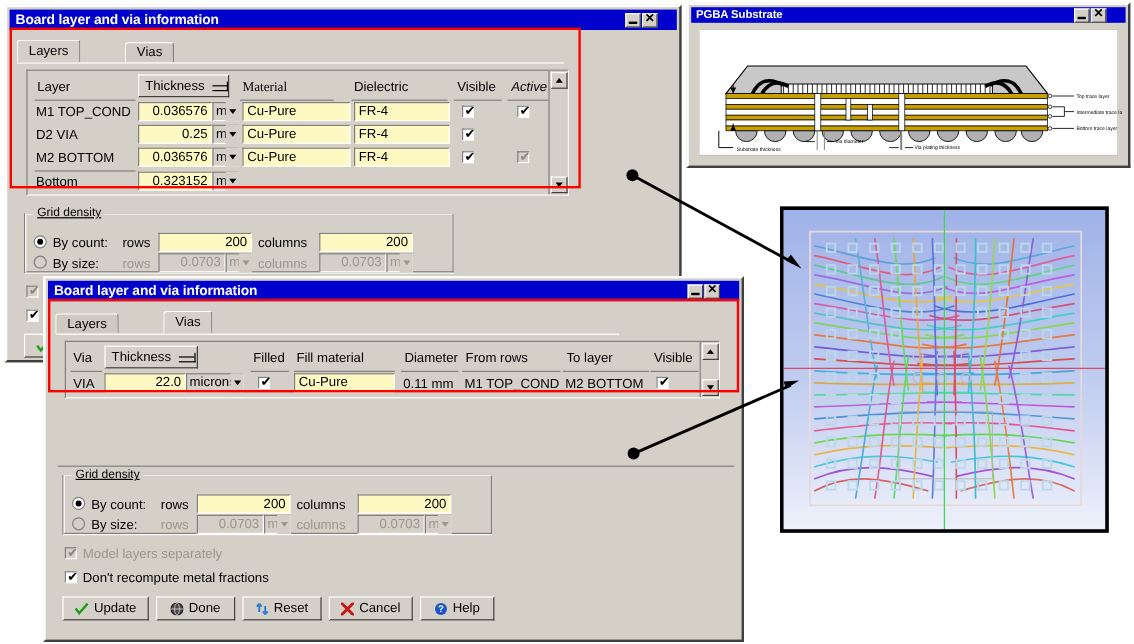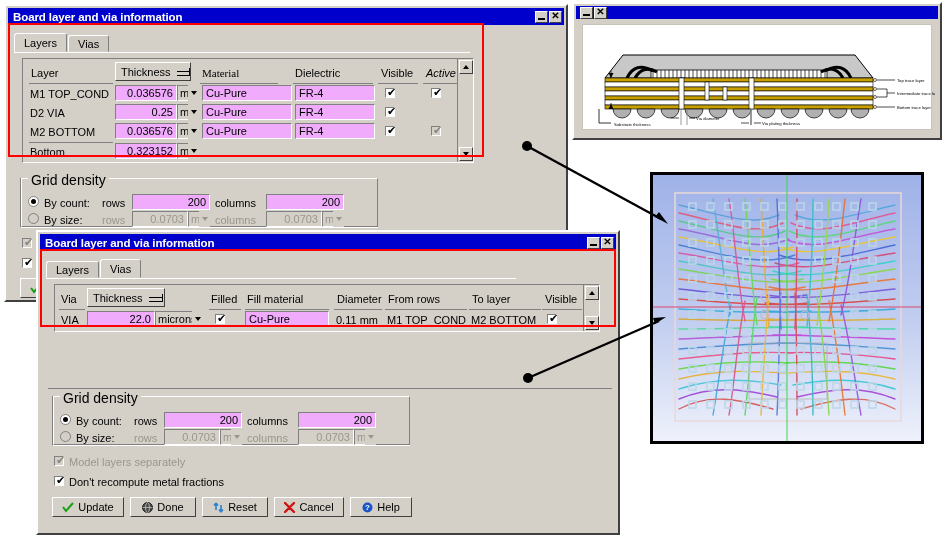--- a/index.html
+++ b/index.html
@@ -7,52 +7,52 @@
     width:945px;height:537px;position:relative;overflow:hidden;
     background:#ffffff;
     font-family:"Liberation Sans",sans-serif;
     font-size:11px;color:#000;
   }
   
   .win{position:absolute;background:#d4d0c8;border:2px solid;
        border-color:#ffffff #404040 #404040 #ffffff;box-sizing:border-box;}
   .titlebar{position:absolute;left:2px;right:2px;top:2px;height:17px;
        background:#0000cc;color:#fff;font-weight:bold;font-size:11.5px;
-       display:flex;align-items:center;padding:0 2px 0 5px;box-sizing:border-box;}
+       display:flex;align-items:center;padding:0 16px 0 5px;box-sizing:border-box;}
   .titlebar .tb-text{flex:1;white-space:nowrap;overflow:hidden;letter-spacing:-0.1px;}
   .tb-btns{display:flex;gap:1px;}
   .tb-btn{width:13px;height:12px;background:#d4d0c8;
        border:1px solid;border-color:#ffffff #404040 #404040 #ffffff;
        display:flex;align-items:center;justify-content:center;
        font-size:9px;color:#000;line-height:1;font-weight:bold;box-sizing:border-box;}
   .tb-btn .min-glyph{width:7px;height:2px;background:#000;margin-top:5px;}
   .tb-btn .close-glyph{font-size:10px;font-family:"Liberation Sans",sans-serif;
        font-weight:bold;margin-top:-1px;}
 
   .redbox{position:absolute;border:2px solid #ff0000;box-sizing:border-box;
        pointer-events:none;z-index:30;}
 
   
-  .tabstrip{position:absolute;display:flex;align-items:flex-start;height:19px;}
+  .tabstrip{position:absolute;display:flex;align-items:flex-start;height:19px;gap:36px;}
   .tab{height:17px;padding:0 9px;background:#d4d0c8;
        border:1px solid;border-color:#ffffff #808080 #d4d0c8 #ffffff;
        border-radius:3px 3px 0 0;display:flex;align-items:center;
        font-size:11px;box-sizing:border-box;margin-right:1px;}
   .tab.sel{height:19px;background:#d4d0c8;z-index:2;
        border-color:#ffffff #808080 #d4d0c8 #ffffff;}
   .tab.unsel{background:#cecac2;margin-top:2px;height:17px;}
   .tabline{position:absolute;height:1px;background:#ffffff;}
 
   
   .tbl{position:absolute;background:#d4d0c8;border:1px solid;
        border-color:#808080 #ffffff #ffffff #808080;box-sizing:border-box;}
   .hdr-cell{position:absolute;font-size:11px;color:#000;white-space:nowrap;}
   .hdr-rule{position:absolute;height:1px;background:#808080;}
   .cell{position:absolute;font-size:11px;white-space:nowrap;}
-  .txtfield{position:absolute;background:#f0abfc;border:1px solid;
+  .txtfield{position:absolute;background:#fef9c3;border:1px solid;
        border-color:#808080 #ffffff #ffffff #808080;box-sizing:border-box;
        font-size:11px;display:flex;align-items:center;padding:0 3px;}
   .txtfield.r{justify-content:flex-end;}
   .txtfield.dis{background:#d4d0c8;color:#9a968e;}
   .unitbox{position:absolute;background:#d4d0c8;border:1px solid;
        border-color:#808080 #ffffff #ffffff #808080;box-sizing:border-box;
        font-size:11px;display:flex;align-items:center;padding:0 2px;}
   .unitbox.dis{color:#9a968e;}
   .spin{position:absolute;background:#d4d0c8;
        border:1px solid;border-color:#ffffff #404040 #404040 #ffffff;
@@ -74,21 +74,21 @@
   .radio{position:absolute;width:11px;height:11px;border-radius:50%;
        background:#fff;border:1px solid #808080;box-sizing:border-box;}
   .radio .dot{position:absolute;left:2px;top:2px;width:5px;height:5px;
        border-radius:50%;background:#000;}
   .radio.dis{background:#d4d0c8;}
 
   .groupbox{position:absolute;border:1px solid;
        border-color:#808080 #ffffff #ffffff #808080;box-sizing:border-box;}
   .groupbox.inner2{position:absolute;border:1px solid;
        border-color:#ffffff #808080 #808080 #ffffff;inset:-1px -1px 0 0;}
-  .grouplabel{position:absolute;background:#d4d0c8;padding:0 3px;font-size:14px;}
+  .grouplabel{position:absolute;background:#d4d0c8;padding:0 3px;font-size:10px;text-decoration:underline;}
 
   .btn{position:absolute;background:#d4d0c8;
        border:1px solid;border-color:#ffffff #404040 #404040 #ffffff;
        box-sizing:border-box;display:flex;align-items:center;
        justify-content:center;gap:4px;font-size:11px;}
 
   .lbl{position:absolute;font-size:11px;white-space:nowrap;}
   .lbl.dis{color:#9a968e;}
 
   
@@ -110,20 +110,21 @@
 
   svg{display:block;}
   .callout{position:absolute;left:0;top:0;width:945px;height:537px;
        pointer-events:none;z-index:40;}
 </style>
 </head>
 <body>
 
 <div class="win" id="pgba">
   <div class="titlebar">
+    <span class="tb-text">PGBA Substrate</span>
     <span class="tb-btns">
       <span class="tb-btn">
           <span class="min-glyph"></span>
         </span>
       <span class="tb-btn">
           <span class="close-glyph">✕</span>
         </span>
     </span>
   </div>
   <div class="pgba-canvas">

